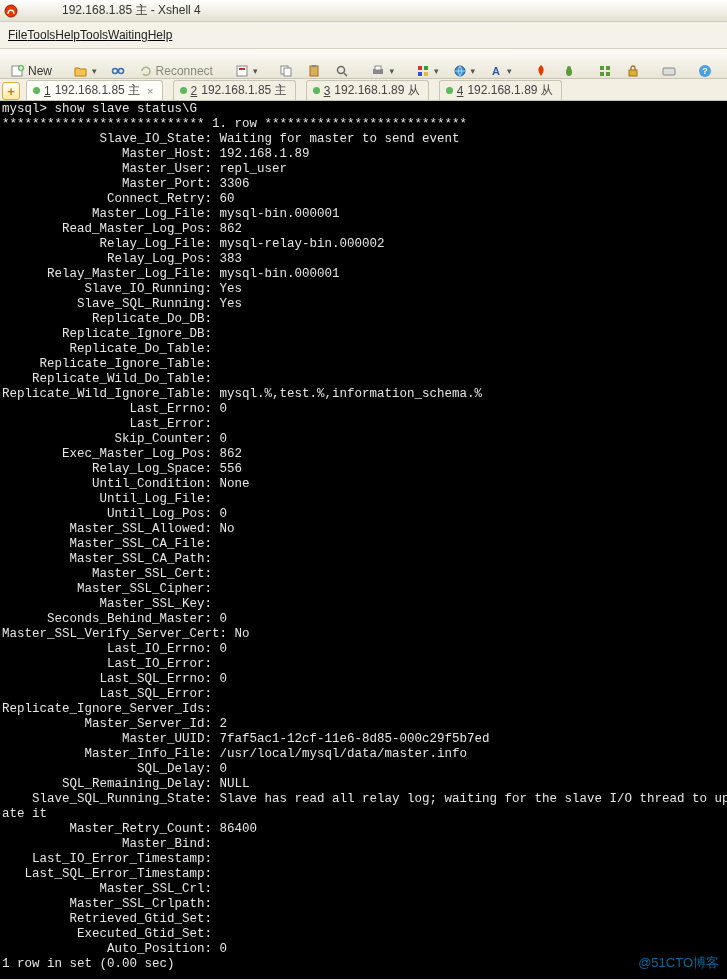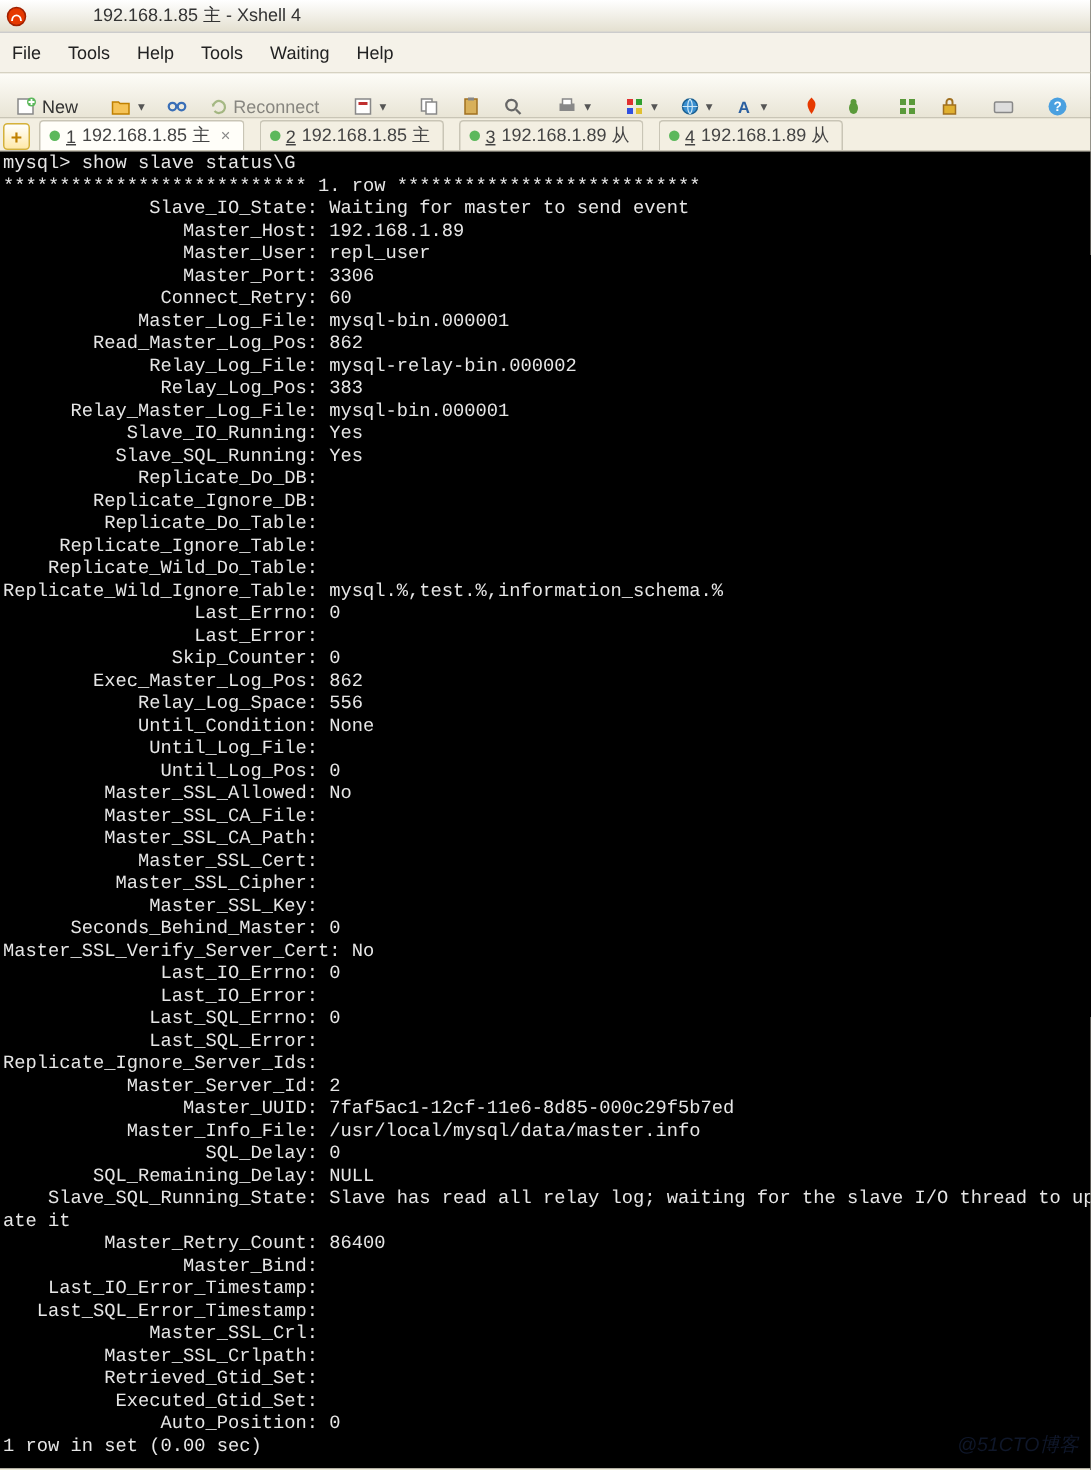--- a/index.html
+++ b/index.html
@@ -24,22 +24,22 @@
     margin-right: 4px;
   }
   .titlebar .app-icon svg { display:block; }
   .titlebar span { color: #333; }
   .menubar {
     background: #f5f2e9;
     height: 24px;
     display: flex;
     align-items: center;
     padding: 13px 8px;
-    gap: 18px;
     border-bottom: 1px solid #d6d2c2;
+    text-decoration: underline;
   }
   .menubar .menu-item { color: #222; cursor: default; }
   .toolbar {
     background: linear-gradient(to bottom, #fdfcf7, #e9e5d6);
     height: 30px;
     display: flex;
     align-items: center;
     padding: 0 6px;
     gap: 4px;
     border-bottom: 1px solid #c9c5b6;
@@ -121,25 +121,24 @@
     line-height: 15px;
     white-space: pre;
     padding: 1px 2px 4px 2px;
     min-height: 878px;
     overflow: hidden;
   }
   .watermark {
     position: fixed;
     right: 8px;
     bottom: 8px;
-    color: #0f172a;
+    color: #0369a1;
     font-size: 13px;
     font-family: "Microsoft YaHei", sans-serif;
     pointer-events: none;
-    font-style: italic;
   }
 </style>
 </head>
 <body>
 
 <div class="titlebar">
   <span class="app-icon">
     <svg width="14" height="14" viewBox="0 0 14 14">
       <circle cx="7" cy="7" r="6" fill="#e63900" stroke="#a02000"></circle>
       <path d="M4 10 C4 5 10 5 10 10" stroke="#fff" stroke-width="1.3" fill="none"></path>

